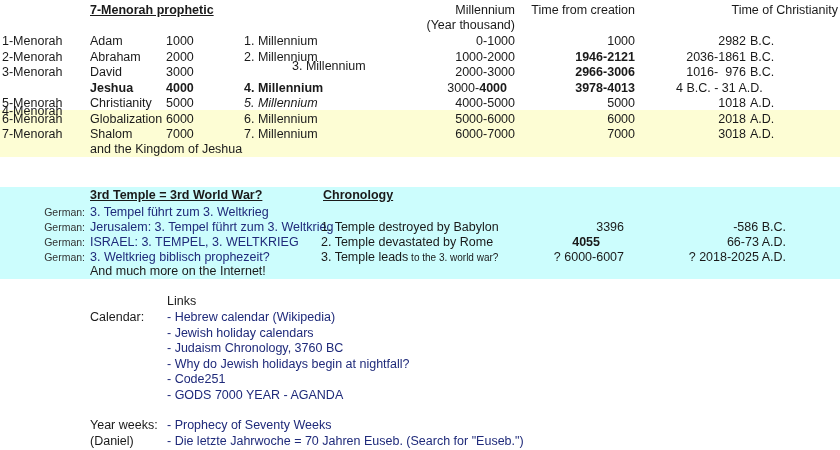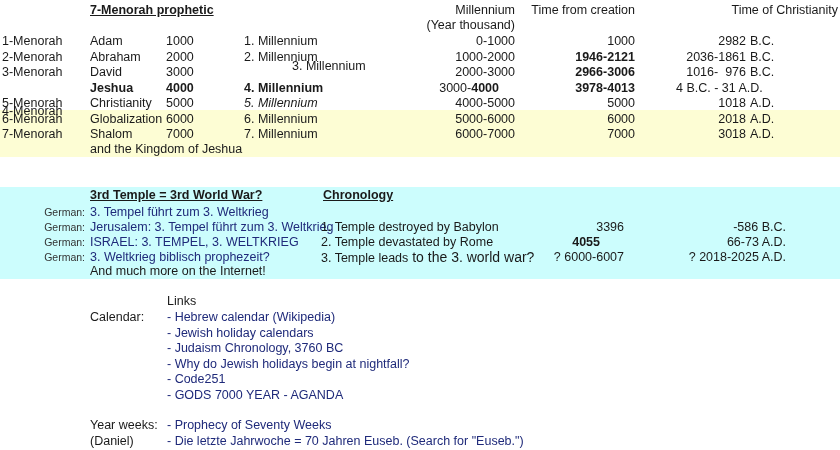--- a/index.html
+++ b/index.html
@@ -57,21 +57,21 @@
   <div class="abs r b" style="left:500px;width:135px;top:65px;">2966-3006</div>
   <div class="abs r" style="left:640px;width:106px;top:65px;white-space:pre;">1016-  976</div>
   <div class="abs" style="left:750px;top:65px;">B.C.</div>
 </div>
 
 <div>
   <div class="abs" style="left:2px;top:80.5px;margin-top:23px;">4-Menorah</div>
   <div class="abs b" style="left:90px;top:80.5px;">Jeshua</div>
   <div class="abs b" style="left:166px;top:80.5px;">4000</div>
   <div class="abs b" style="left:244px;top:80.5px;">4. Millennium</div>
-  <div class="abs r" style="left:384px;width:115px;top:80.5px;"><span>3000-</span><span class="b">4000</span></div>
+  <div class="abs r" style="left:392px;width:115px;top:80.5px;"><span>3000-</span><span class="b">4000</span></div>
   <div class="abs r b" style="left:500px;width:135px;top:80.5px;">3978-4013</div>
   <div class="abs" style="left:676px;top:80.5px;">4 B.C. - 31 A.D.</div>
 </div>
 
 <div>
   <div class="abs" style="left:2px;top:96px;">5-Menorah</div>
   <div class="abs" style="left:90px;top:96px;">Christianity</div>
   <div class="abs" style="left:166px;top:96px;">5000</div>
   <div class="abs" style="left:244px;top:96px;font-style:italic;">5. Millennium</div>
   <div class="abs r" style="left:400px;width:115px;top:96px;">4000-5000</div>
@@ -120,21 +120,21 @@
   <div class="abs" style="left:321px;top:220px;">1. Temple destroyed by Babylon</div>
   <div class="abs r" style="left:500px;width:124px;top:220px;">3396</div>
   <div class="abs r" style="left:640px;width:146px;top:220px;">-586 B.C.</div>
 </div>
 <div>
   <div class="abs" style="left:321px;top:235px;">2. Temple devastated by Rome</div>
   <div class="abs r" style="left:476px;width:124px;top:235px;font-weight:bold;">4055</div>
   <div class="abs r" style="left:640px;width:146px;top:235px;">66-73 A.D.</div>
 </div>
 <div>
-  <div class="abs" style="left:321px;top:250px;"><span>3. Temple leads</span><span style="font-size:14px;"> to the 3. world war?</span></div>
+  <div class="abs" style="left:321px;top:250px;"><span>3. Temple leads</span><span style="font-size:10px;"> to the 3. world war?</span></div>
   <div class="abs r" style="left:500px;width:124px;top:250px;">? 6000-6007</div>
   <div class="abs r" style="left:640px;width:146px;top:250px;">? 2018-2025 A.D.</div>
 </div>
 
 <div class="abs" style="left:167px;top:294px;">Links</div>
 <div class="abs" style="left:90px;top:310px;">Calendar:</div>
 <div class="abs link" style="left:167px;top:310px;">- Hebrew calendar (Wikipedia)</div>
 <div class="abs link" style="left:167px;top:325.5px;">- Jewish holiday calendars</div>
 <div class="abs link" style="left:167px;top:341px;">- Judaism Chronology, 3760 BC</div>
 <div class="abs link" style="left:167px;top:356.5px;">- Why do Jewish holidays begin at nightfall?</div>

